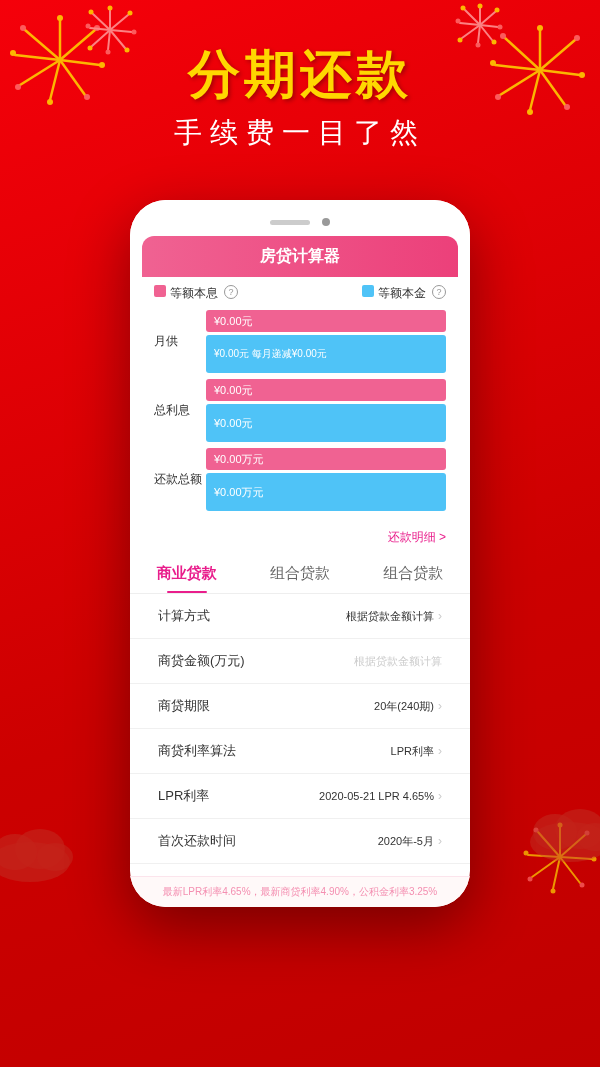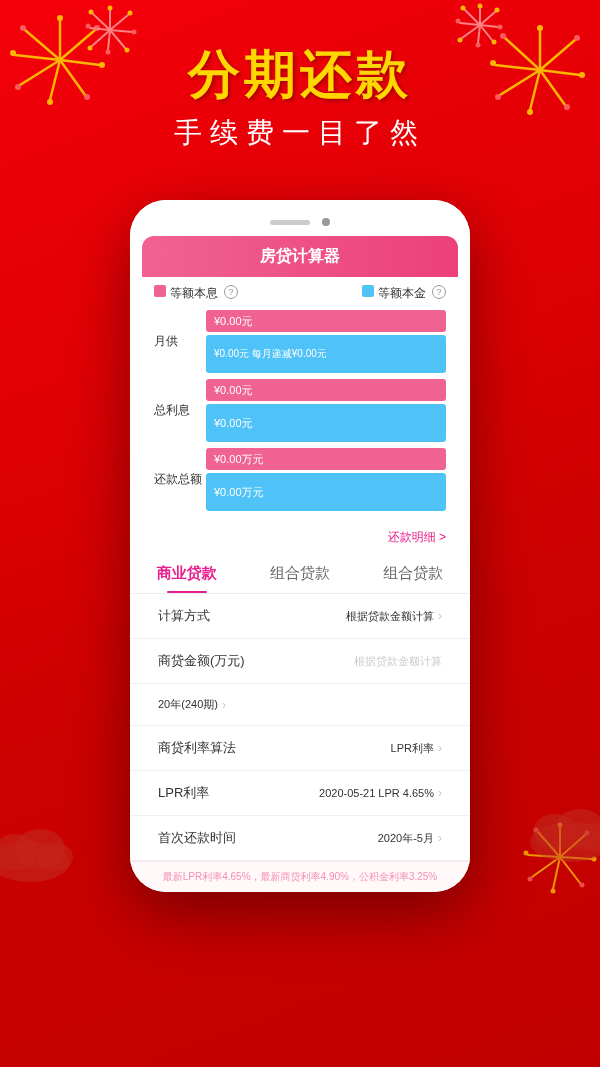--- a/index.html
+++ b/index.html
@@ -252,20 +252,21 @@
     }
 
     
     .bottom-note {
       background: #fff9f9;
       padding: 8px 12px;
       font-size: 10px;
       color: #f48fb1;
       text-align: center;
       border-top: 1px solid #fce4ec;
+      margin-top: 12px;
     }
 
     
     .cloud-left {
       position: absolute;
       left: -20px;
       bottom: 180px;
       z-index: 3;
       opacity: 0.6;
     }
@@ -486,20 +487,21 @@
       <div class="form-value">根据贷款金额计算</div>
       <span class="form-arrow">›</span>
     </div>
 
     <div class="form-row">
       <div class="form-label">商贷金额(万元)</div>
       <div class="form-value placeholder">根据贷款金额计算</div>
     </div>
 
     <div class="form-row">
+      <div class="form-label">商贷期限</div>
       <div class="form-value">20年(240期)</div>
       <span class="form-arrow">›</span>
     </div>
 
     <div class="form-row">
       <div class="form-label">商贷利率算法</div>
       <div class="form-value">LPR利率</div>
       <span class="form-arrow">›</span>
     </div>
 

